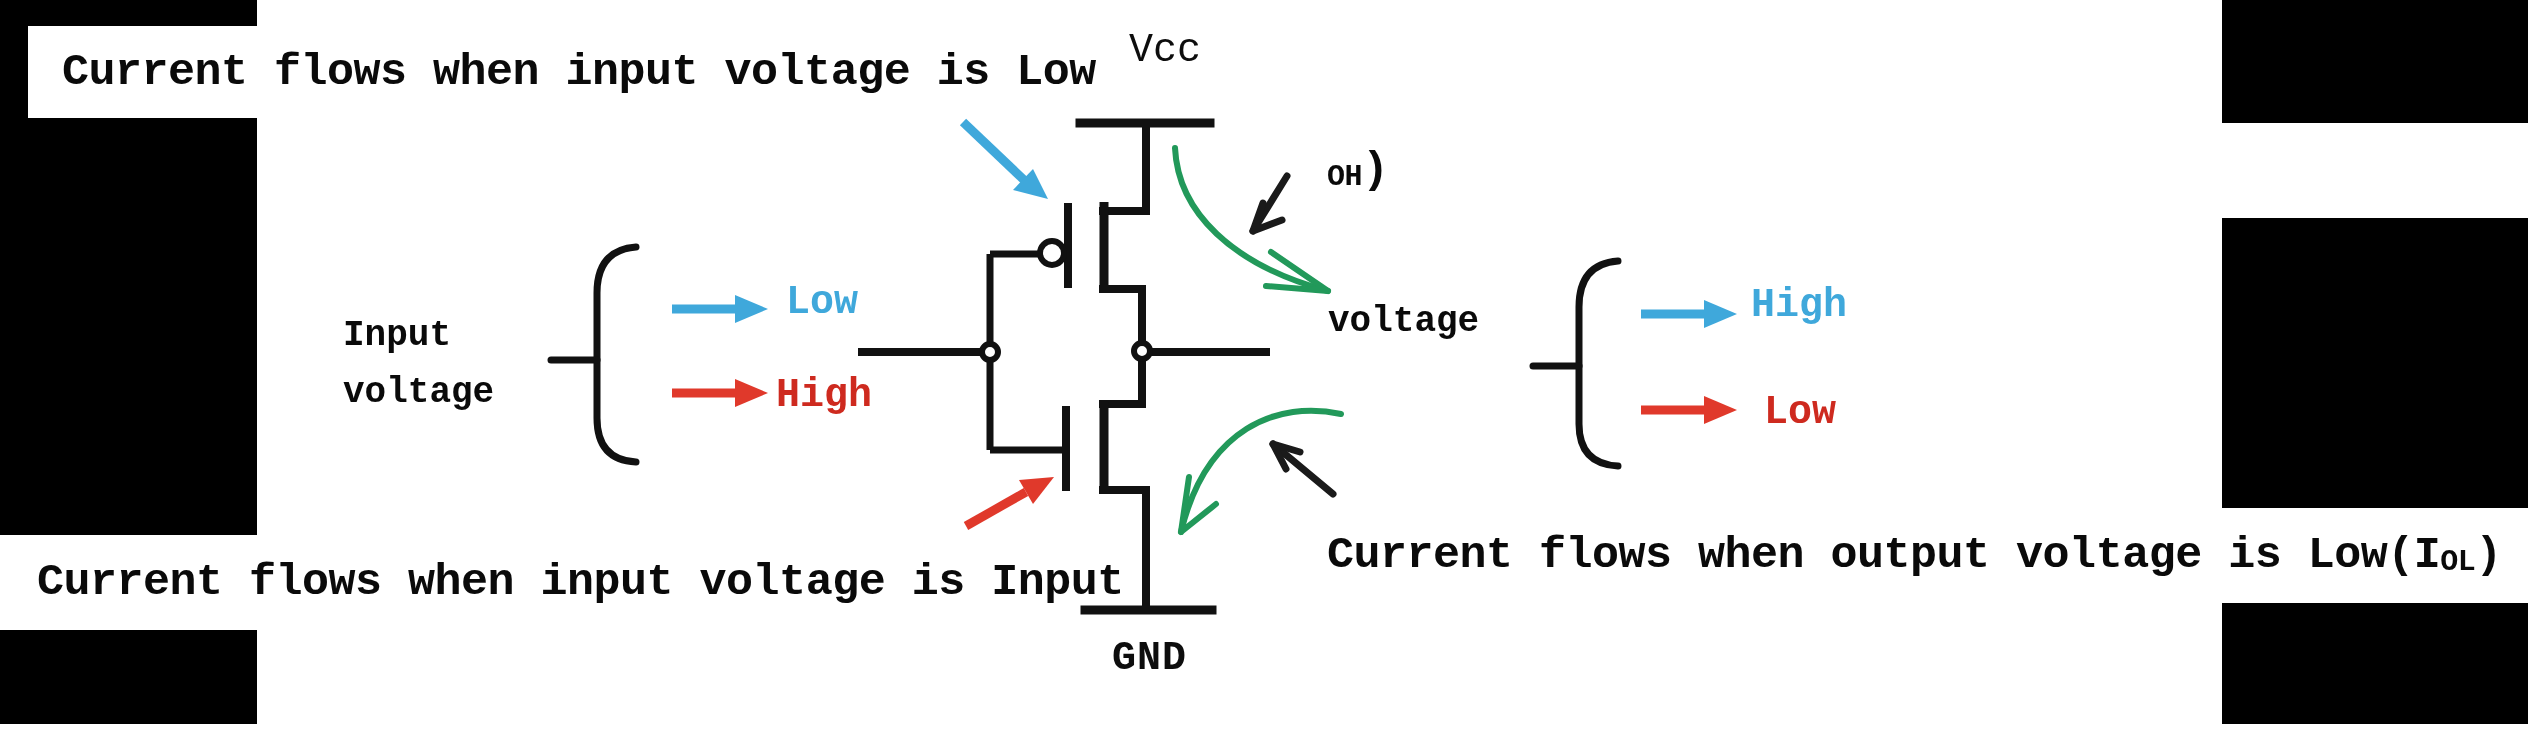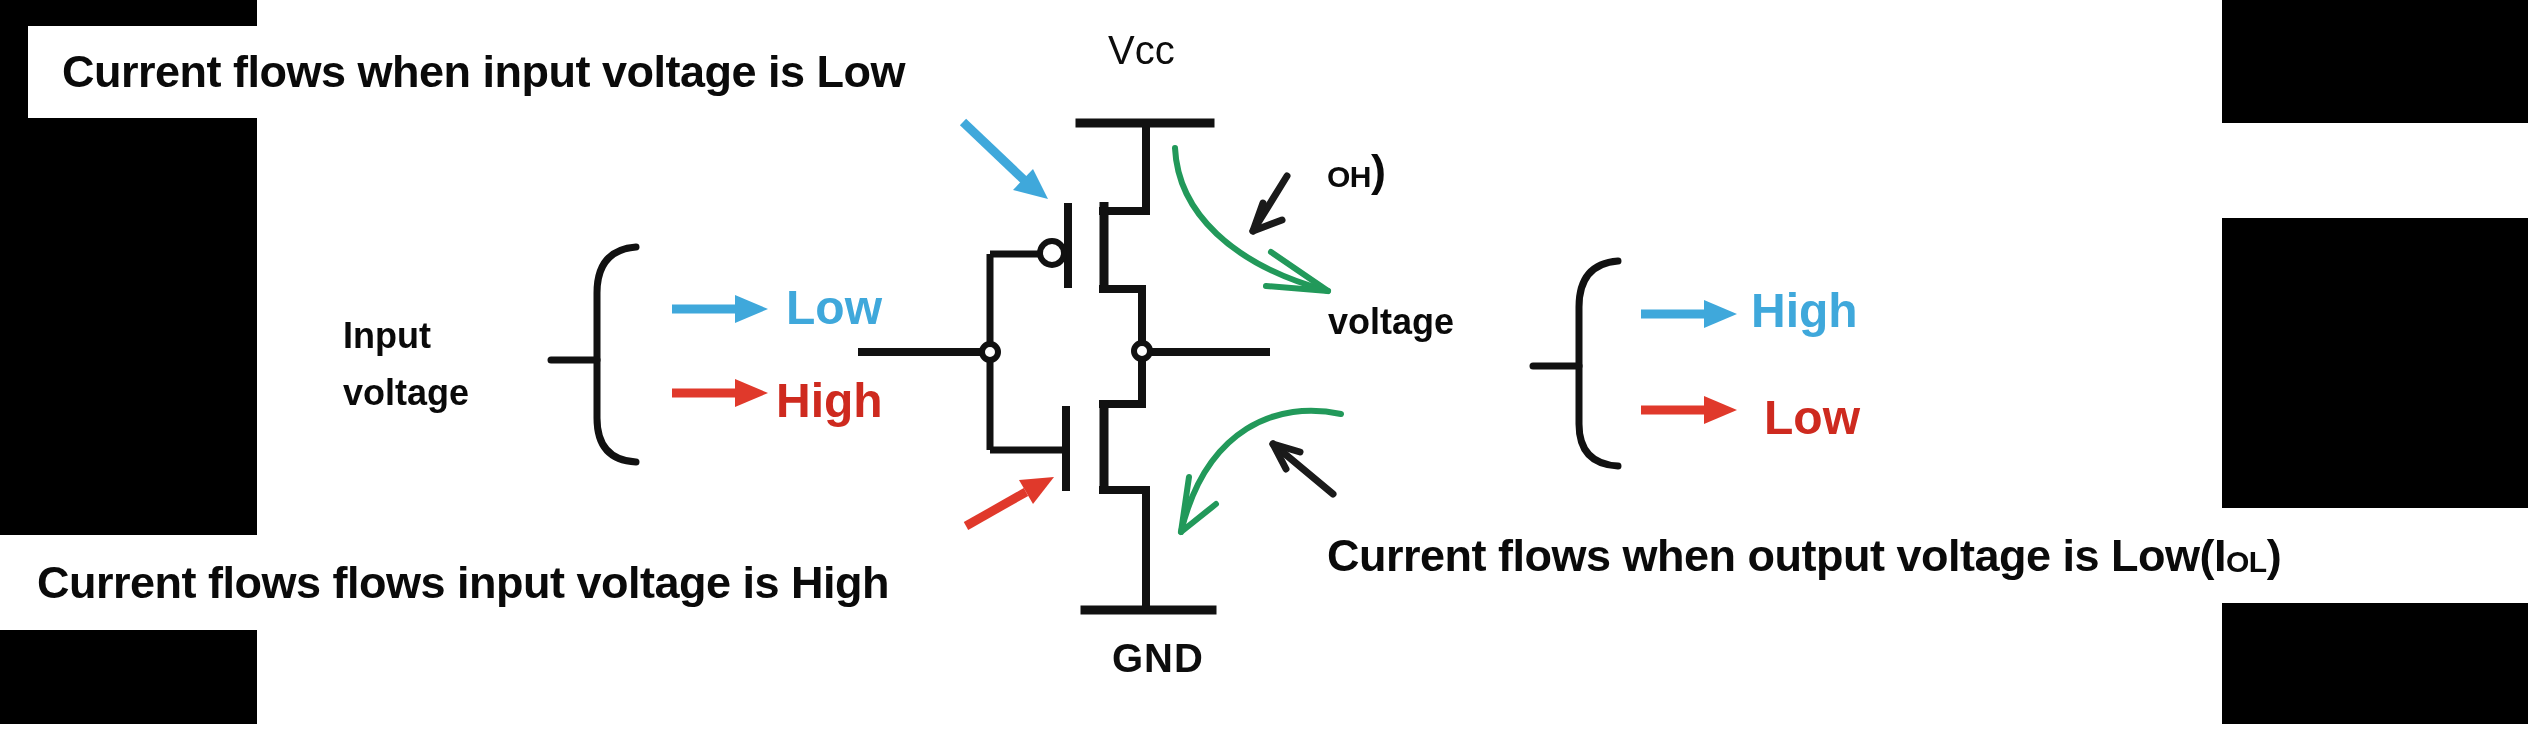--- a/index.html
+++ b/index.html
@@ -2,21 +2,21 @@
 <html><head>
 <meta charset="utf-8">
 <style>
   html, body { margin: 0; padding: 0; background: #ffffff; }
   .stage {
     position: relative;
     width: 2528px;
     height: 724px;
     background: #ffffff;
     overflow: hidden;
-    font-family: Liberation Sans, sans-serif;
+    font-family: Liberation Mono, monospace;
   }
   .black-panel { position: absolute; background: #000000; }
   .label-box {
     position: absolute;
     background: #ffffff;
     display: flex;
     align-items: center;
     font-weight: bold;
     font-size: 45px;
     color: #0a0a0a;
@@ -24,41 +24,41 @@
     white-space: nowrap;
   }
   .label-box .sub {
     font-size: 30px;
     position: relative;
     top: 6px;
     font-weight: bold;
   }
   .circuit-svg { position: absolute; left: 0; top: 0; }
   .txt { position: absolute; white-space: nowrap; color: #0d0d0d; }
-  .vcc { font-size: 40px; font-weight: 400; letter-spacing: 0px; }
+  .vcc { font-size: 40px; font-weight: 400; letter-spacing: 0px; margin-left: 21px; }
   .gnd { font-size: 40px; font-weight: 700; letter-spacing: 1px; }
   .io-title { font-size: 36px; font-weight: 700; line-height: 57px; color: #0a0a0a; }
-  .sig { font-size: 48px; font-weight: 700; }
+  .sig { font-size: 40px; font-weight: 700; }
   .c-blue { color: #3FA8DB; }
   .c-red  { color: #CE2A1F; }
 </style>
 </head>
 <body>
 
 <div class="stage">
 
   <div class="black-panel" style="left:0; top:0; width:257px; height:732px;"></div>
   <div class="black-panel" style="left:2222px; top:0; width:306px; height:732px;"></div>
 
   <div class="label-box" style="left:28px; top:26px; width:1036px; height:92px; padding-left:34px;">
     <span>Current flows when input voltage is Low</span>
   </div>
 
   <div class="label-box" style="left:0px; top:535px; width:1064px; height:95px; padding-left:37px;">
-    <span>Current flows flows input voltage is High</span>
+    <span>Current flows when input voltage is Input</span>
   </div>
 
   <div class="label-box" style="left:1320px; top:123px; width:1208px; height:95px; padding-left:7px;">
       <span class="sub">OH</span>
       <span>)</span>
   </div>
 
   <div class="label-box" style="left:1320px; top:508px; width:1208px; height:95px; padding-left:7px;">
     <span>Current flows when output voltage is Low(I</span>
       <span class="sub">OL</span>

